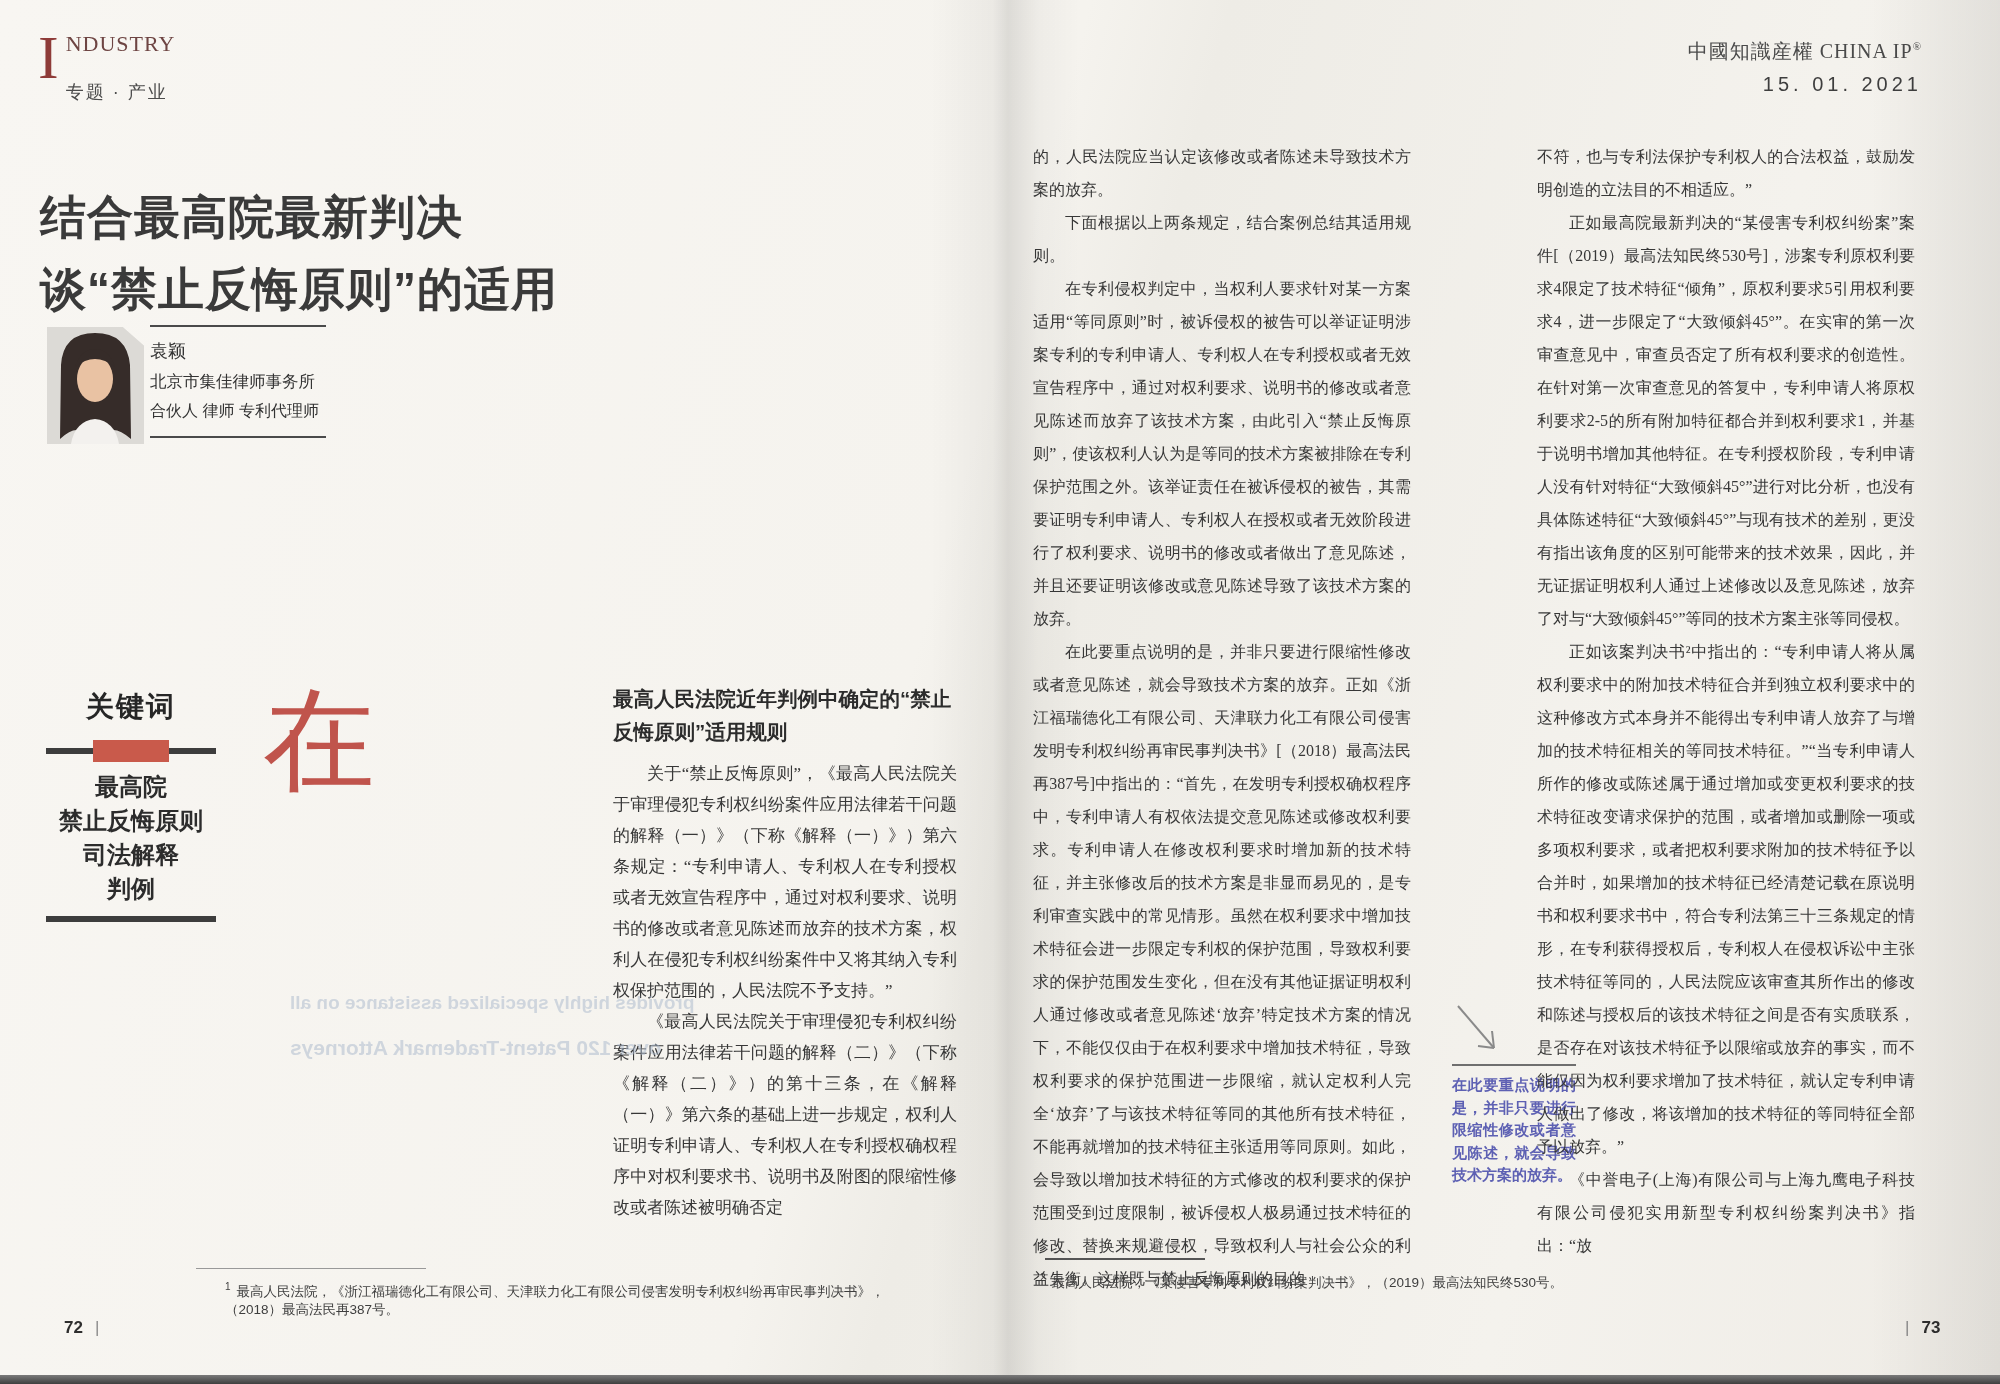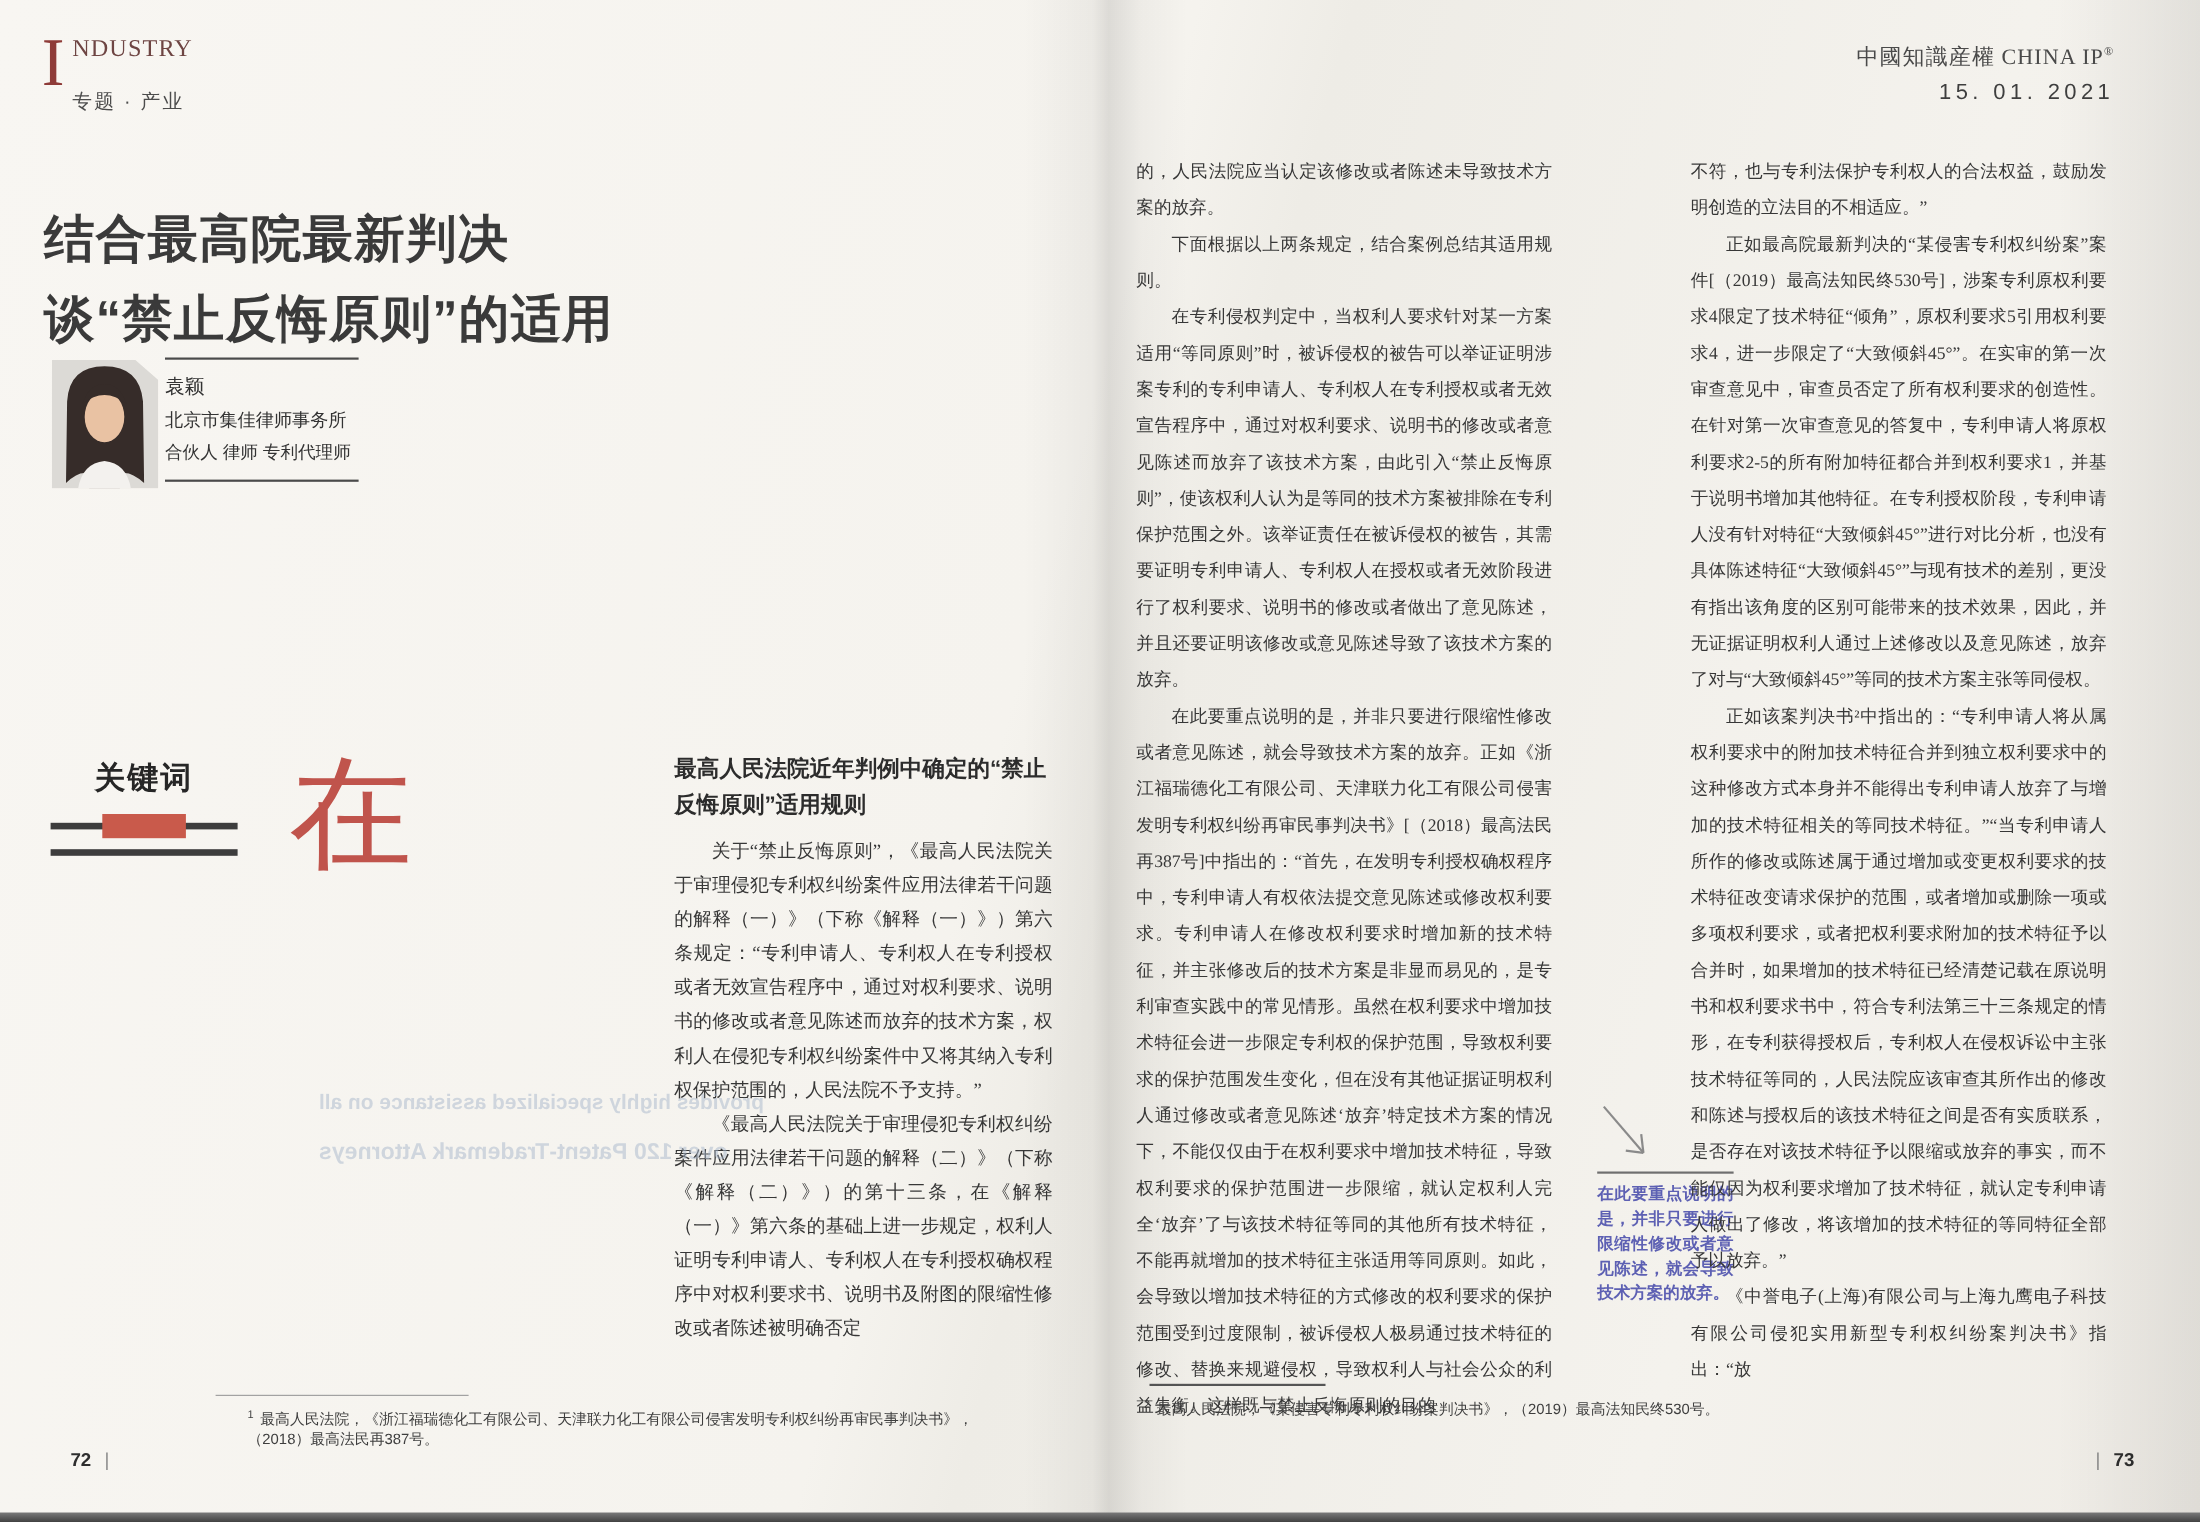--- a/index.html
+++ b/index.html
@@ -126,20 +126,26 @@
       <div class="author-titles">合伙人 律师 专利代理师</div>
       <div class="author-rule bottom"></div>
     </div>
 
     <aside class="keywords">
       <div class="kw-heading">关键词</div>
       <div class="kw-bar">
         <div class="kw-line"></div>
         <div class="kw-red"></div>
       </div>
+      <div class="kw-items">
+          <div>最高院</div>
+          <div>禁止反悔原则</div>
+          <div>司法解释</div>
+          <div>判例</div>
+        </div>
       <div class="kw-bottom"></div>
     </aside>
 
     <div class="col col2">
       <span class="dropcap">在</span>
       <div>
         </div>
     </div>
 
     <div class="col col3">

